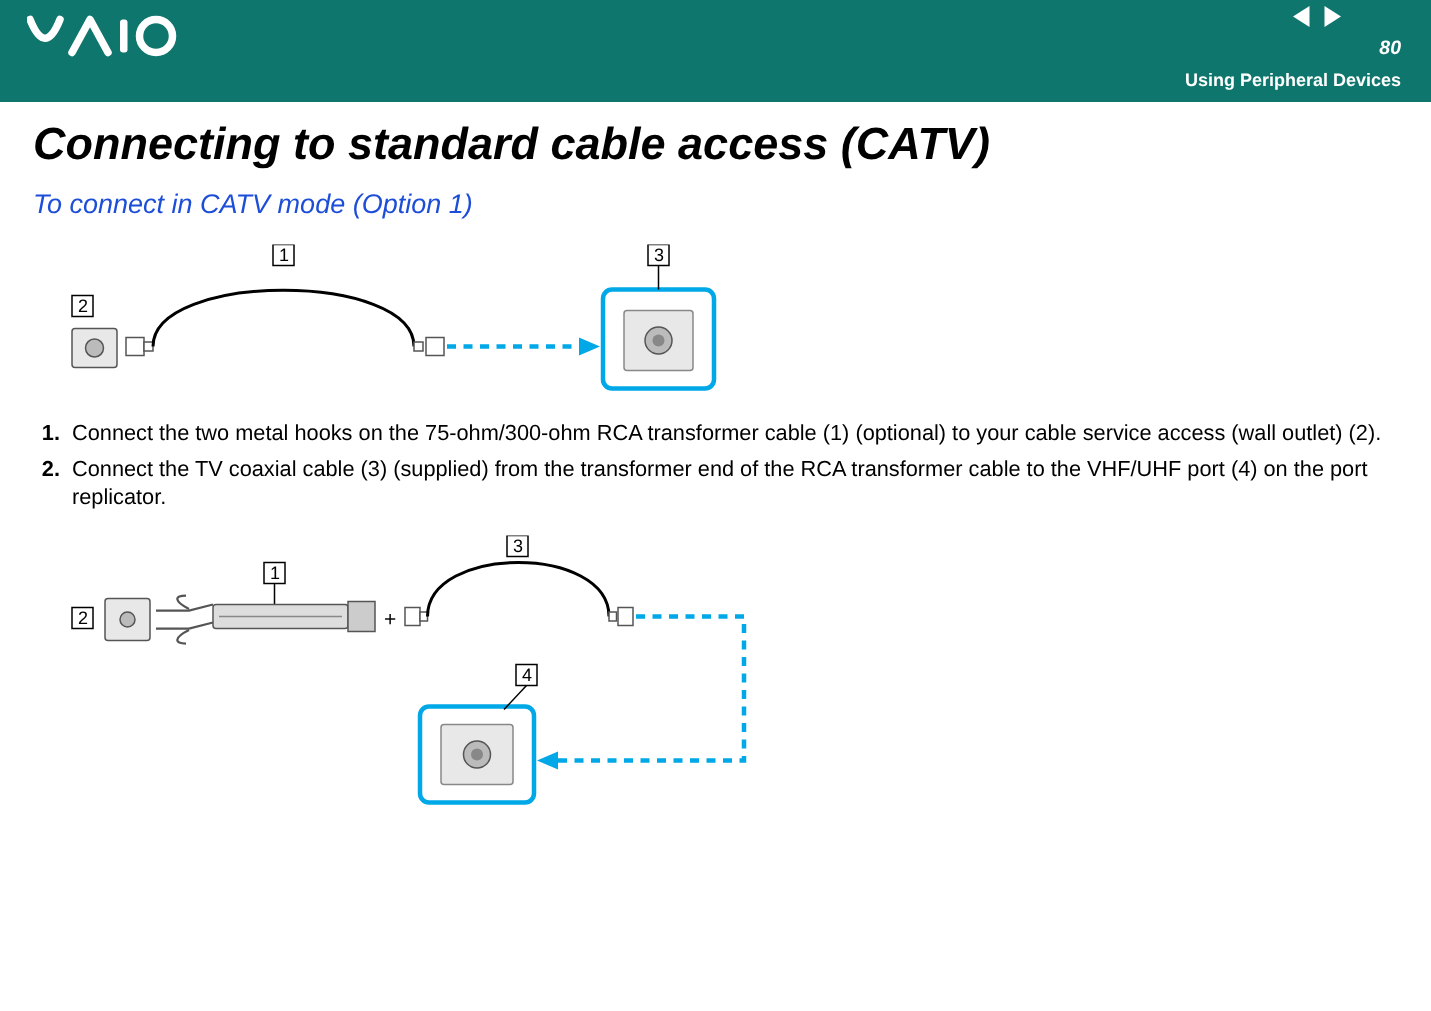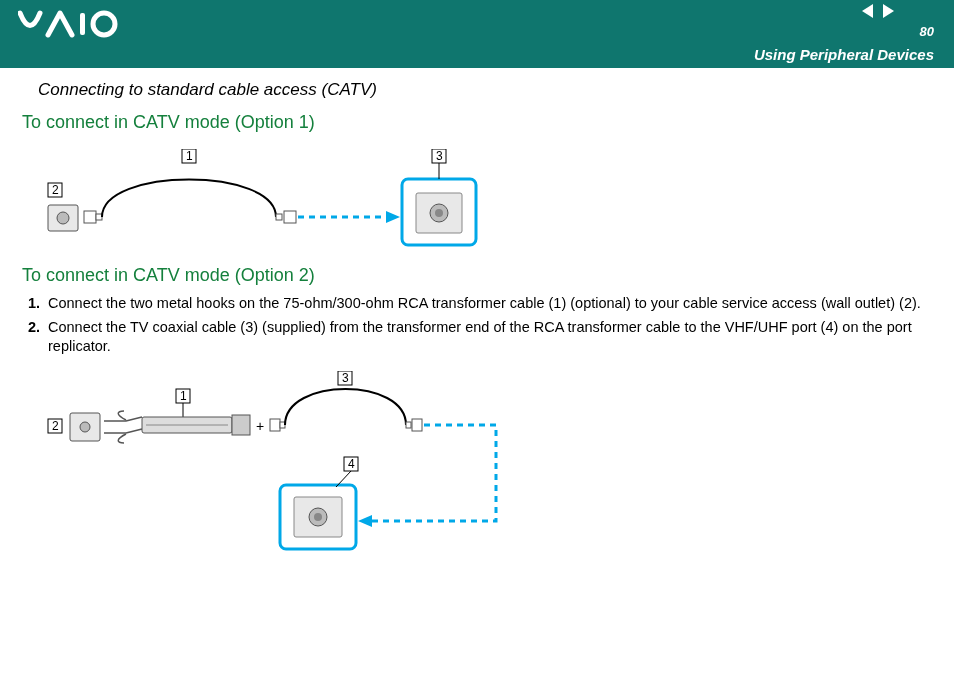--- a/index.html
+++ b/index.html
@@ -47,37 +47,37 @@
     top: 24px;
     font-weight: bold;
     font-style: italic;
     font-size: 13px;
   }
   .section-name {
     position: absolute;
     right: 20px;
     top: 46px;
     font-weight: bold;
-    font-style: italic;
-    font-size: 15px;
+    font-size: 12px;
   }
   .content {
     padding: 12px 22px 0 22px;
   }
   .title {
     font-style: italic;
-    font-size: 17px;
-    margin: 0 0 12px 16px;
-    font-weight: normal;
+    font-size: 30px;
+    margin: 0 0 12px 0;
+    font-weight: bold;
   }
   .subtitle {
-    color: #15803d;
+    color: #1d4ed8;
     font-size: 18px;
     margin: 0 0 8px 0;
     font-weight: normal;
+    font-style: italic;
   }
   ol.steps {
     margin: 0 0 6px 0;
     padding-left: 22px;
     font-size: 14.5px;
     line-height: 1.35;
   }
   ol.steps li {
     margin-bottom: 4px;
     padding-left: 4px;
@@ -141,21 +141,20 @@
     <rect x="356" y="30" width="74" height="66" rx="6" fill="#fff" stroke="#00a8e8" stroke-width="3"></rect>
     <rect x="370" y="44" width="46" height="40" rx="2" fill="#e8e8e8" stroke="#888"></rect>
     <circle cx="393" cy="64" r="9" fill="#bbb" stroke="#555"></circle>
     <circle cx="393" cy="64" r="4" fill="#888"></circle>
 
     <rect x="386" y="0" width="14" height="14" fill="#fff" stroke="#000"></rect>
     <text class="callout" x="390" y="11">3</text>
     <line x1="393" y1="14" x2="393" y2="30" stroke="#000"></line>
   </svg>
 
-  <h2 class="subtitle">To connect in CATV mode (Option 2)</h2>
   <ol class="steps">
     <li>Connect the two metal hooks on the 75-ohm/300-ohm RCA transformer cable (1) (optional) to your cable service access (wall outlet) (2).</li>
     <li>Connect the TV coaxial cable (3) (supplied) from the transformer end of the RCA transformer cable to the VHF/UHF port (4) on the port replicator.</li>
   </ol>
 
   
   <svg class="diag" width="480" height="180" viewBox="0 0 480 180">
 
     <rect x="2" y="48" width="14" height="14" fill="#fff" stroke="#000"></rect>
     <text class="callout" x="6" y="59">2</text>

